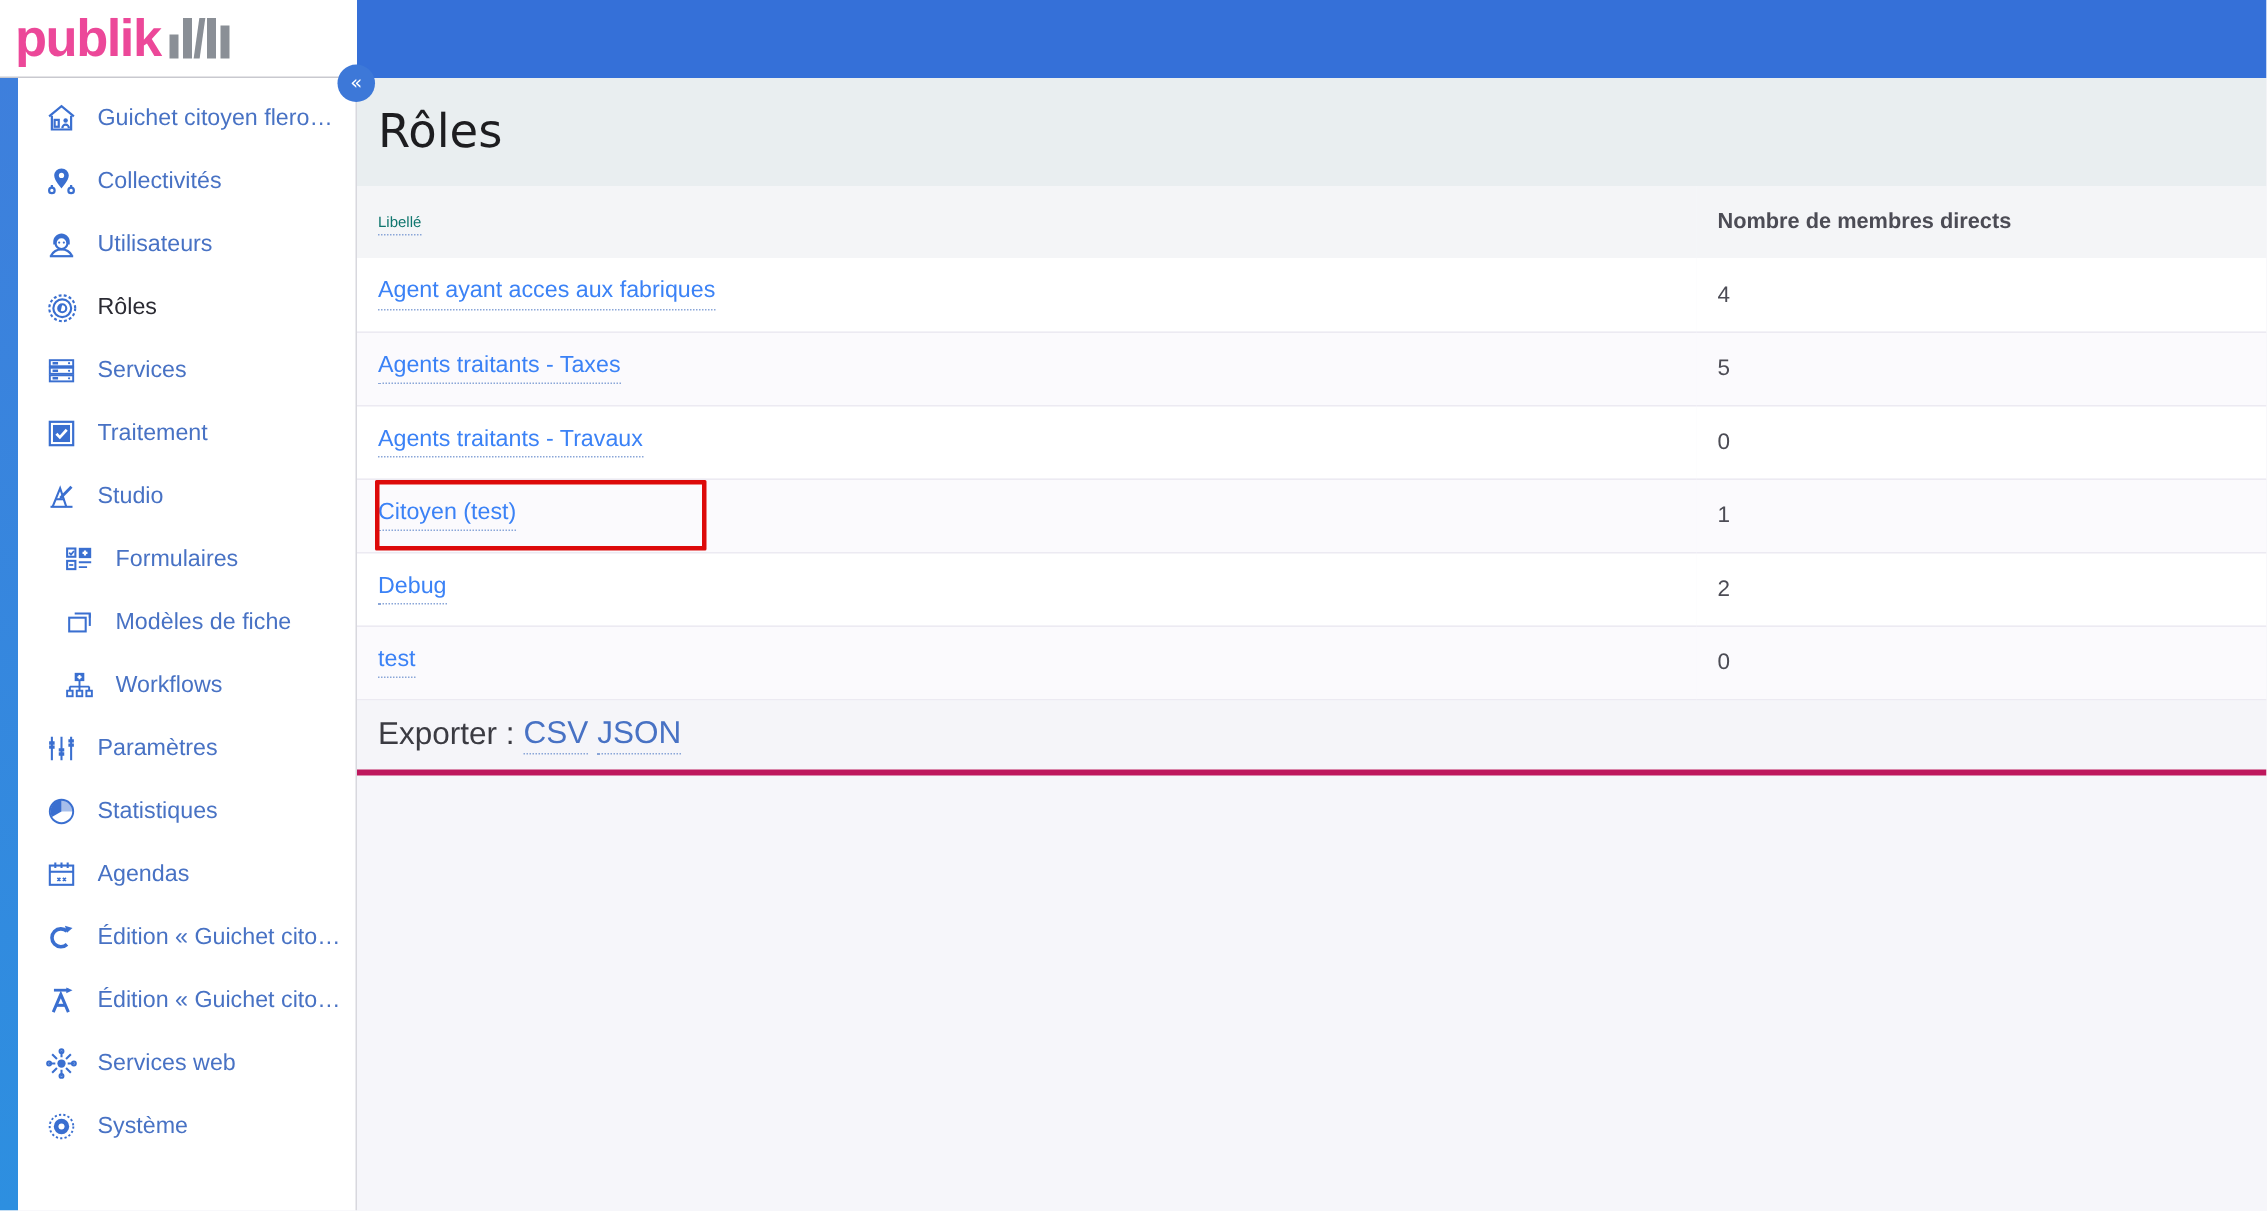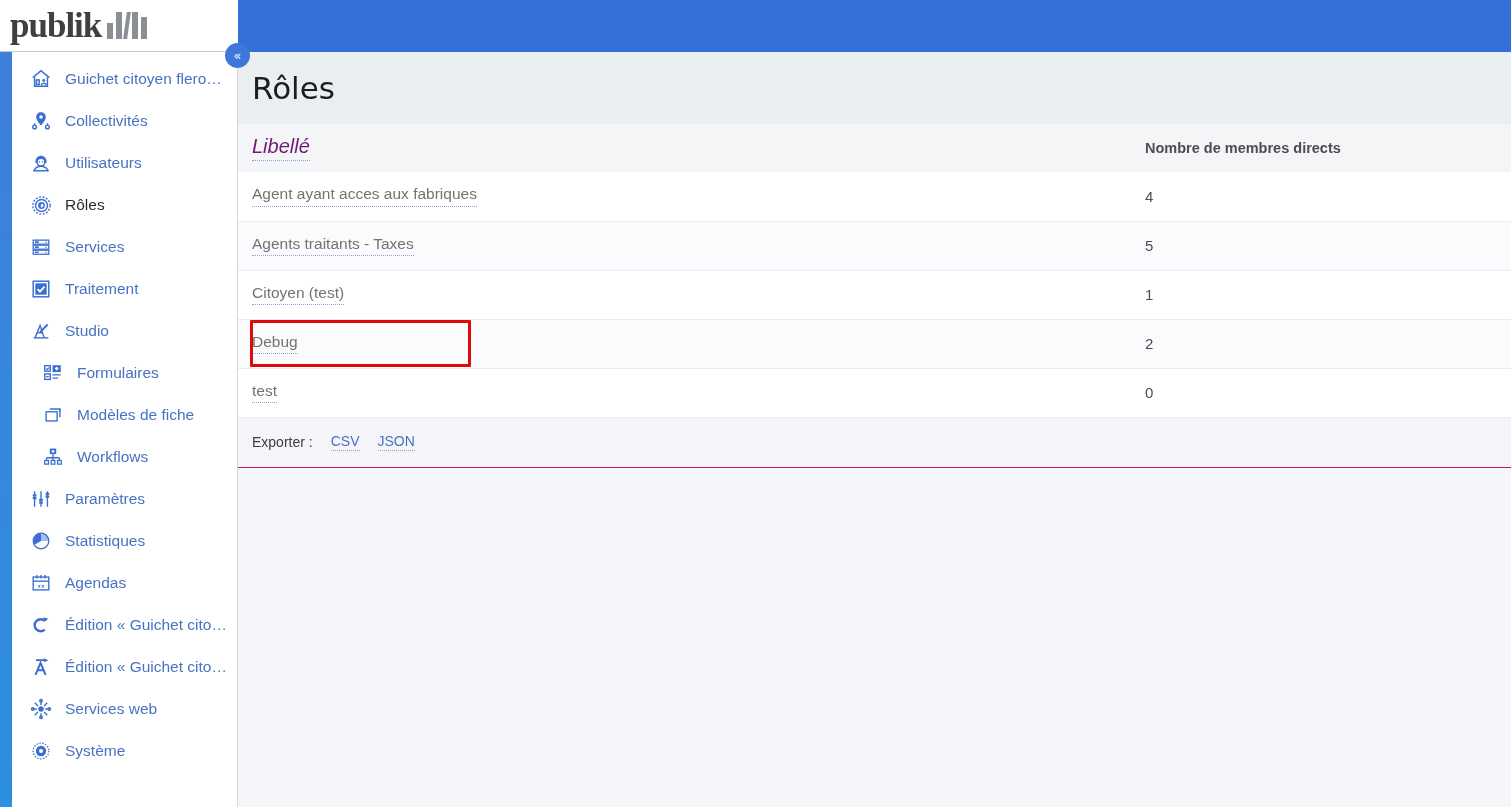--- a/index.html
+++ b/index.html
@@ -51,24 +51,24 @@
     height: 52px;
     background: #fff;
     border-bottom: 1px solid #c9c9cf;
     display: flex;
     align-items: center;
     padding-left: 10px;
   }
   .logo-text {
     font-size: 35px;
     font-weight: bold;
-    color: #404040;
+    color: #ec4899;
     letter-spacing: -1px;
     line-height: 1;
-    font-family: Liberation Serif, serif;
+    font-family: Liberation Sans, sans-serif;
   }
   .logo-bars {
     display: inline-flex;
     align-items: flex-end;
     height: 27px;
     margin-left: 6px;
     gap: 3px;
   }
   .logo-bars i { display:block; width: 6px; background:#8a8f96; }
   .logo-bars i:nth-child(1){ height: 16px; }
@@ -164,65 +164,64 @@
     text-align: left;
     padding: 0 14px;
     vertical-align: middle;
   }
   table.roles thead th.col-label {
     font-weight: normal;
   }
   table.roles thead th.col-count { width: 380px; }
 
   .th-link {
-    color: #701a75;
-    font-size: 20px;
+    color: #0f766e;
+    font-size: 10px;
     border-bottom: 1px dotted #8aa6d8;
     padding-bottom: 2px;
     cursor: pointer;
     display: inline-block;
-    font-style: italic;
   }
 
   table.roles tbody tr { height: 49px; }
   table.roles tbody tr:nth-child(odd) { background: #ffffff; }
   table.roles tbody tr:nth-child(even) { background: #fbfafd; }
   table.roles tbody td {
     padding: 0 14px;
     vertical-align: middle;
     border-bottom: 1px solid #eceaf2;
     font-size: 15px;
     color: #4c4c55;
   }
   .row-link {
-    color: #737373;
+    color: #3b82f6;
     font-size: 15.5px;
     border-bottom: 1px dotted #8aa6d8;
     padding-bottom: 2px;
     cursor: pointer;
     display: inline-block;
     line-height: 1.2;
   }
   td.count { color: #4c4c55; font-size: 15px; }
 
   .export-bar {
     height: 50px;
     background: #f5f5f9;
     display: flex;
     align-items: center;
     padding-left: 14px;
-    font-size: 14px;
+    font-size: 21px;
     color: #3b3b42;
-    border-bottom: 1px solid #be185d;
+    border-bottom: 4px solid #be185d;
   }
   .export-link {
     color: #4872c4;
     border-bottom: 1px dotted #8aa6d8;
     padding-bottom: 1px;
-    margin-left: 18px;
+    margin-left: 6px;
     cursor: pointer;
   }
   .export-label { color: #3b3b42; }
 
   
   .highlight-box {
     position: absolute;
     left: 250px;
     top: 320px;
     width: 221px;
@@ -494,20 +493,24 @@
       <tbody>
         <tr>
           <td><span class="row-link">Agent ayant acces aux fabriques</span></td>
           <td class="count">4</td>
         </tr>
         <tr>
           <td><span class="row-link">Agents traitants - Taxes</span></td>
           <td class="count">5</td>
         </tr>
         <tr>
+          <td><span class="row-link">Agents traitants - Travaux</span></td>
+          <td class="count">0</td>
+        </tr>
+        <tr>
           <td><span class="row-link">Citoyen (test)</span></td>
           <td class="count">1</td>
         </tr>
         <tr>
           <td><span class="row-link">Debug</span></td>
           <td class="count">2</td>
         </tr>
         <tr>
           <td><span class="row-link">test</span></td>
           <td class="count">0</td>

